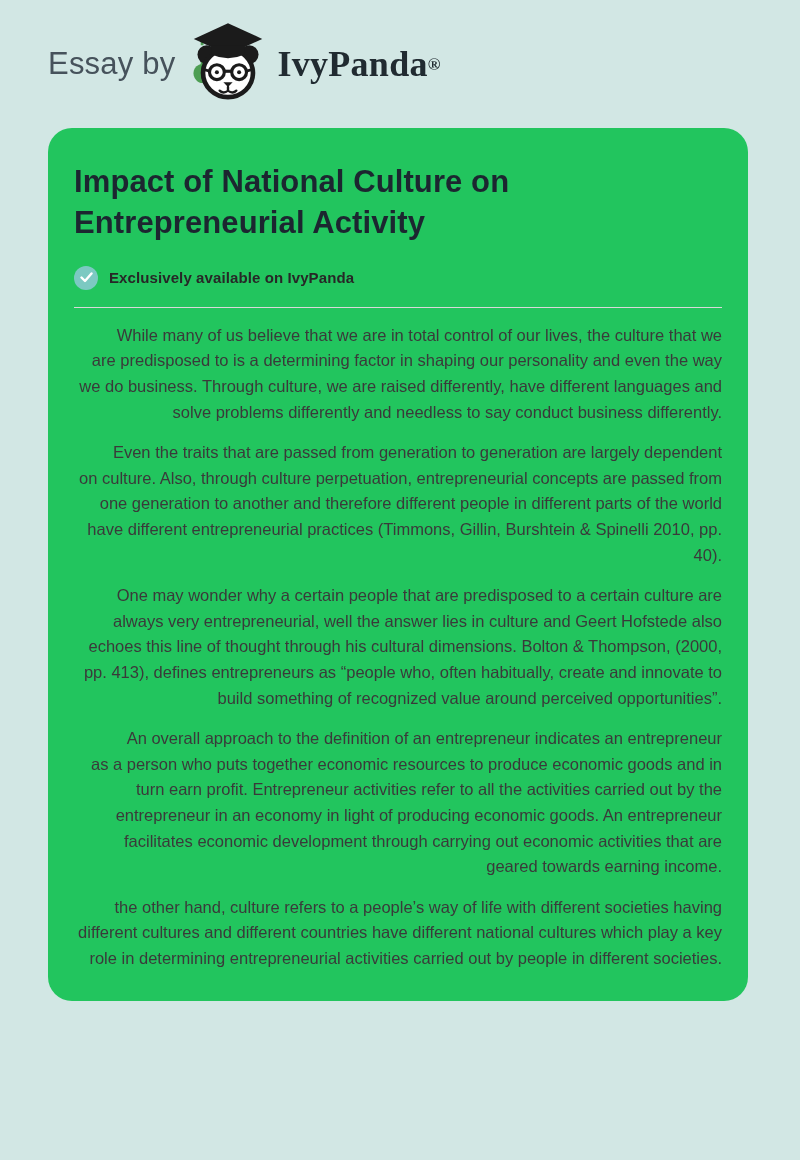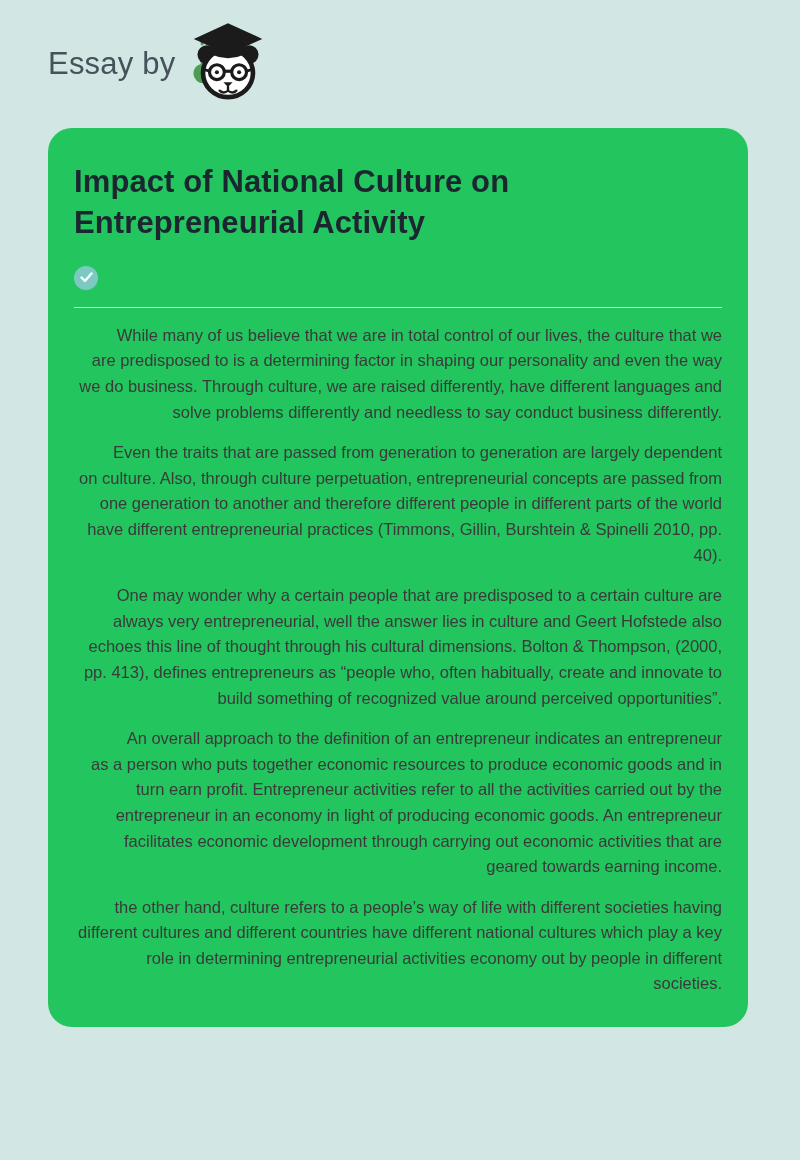--- a/index.html
+++ b/index.html
@@ -138,38 +138,40 @@
           <line x1="66" y1="52" x2="60" y2="54" stroke="#1b1b1b" stroke-width="3"></line>
 
           <circle cx="28" cy="55" r="2.2" fill="#1b1b1b"></circle>
           <circle cx="52" cy="55" r="2.2" fill="#1b1b1b"></circle>
 
           <path d="M35 66 L45 66 L40 71 Z" fill="#1b1b1b"></path>
           <path d="M40 71 L40 75 M40 75 Q35 79 31 75 M40 75 Q45 79 49 75" stroke="#1b1b1b" stroke-width="2.6" fill="none" stroke-linecap="round"></path>
         </svg>
       </span>
 
+      <span><span class="brand-name">IvyPanda</span><span class="brand-reg">®</span></span>
     </div>
   </header>
 
   <main class="card">
     <h1 class="essay-title">Impact of National Culture on Entrepreneurial Activity</h1>
 
     <div class="exclusive-row">
       <span class="check-badge">
         <svg width="13" height="11" viewBox="0 0 13 11" xmlns="http://www.w3.org/2000/svg">
           <polyline points="1.5,5.5 5,9 11.5,1.5" fill="none" stroke="#ffffff" stroke-width="2.4" stroke-linecap="round" stroke-linejoin="round"></polyline>
         </svg>
       </span>
+      <span class="exclusive-label">Exclusively available on IvyPanda</span>
     </div>
 
     <hr class="divider">
 
     <div class="essay-body">
         <p>While many of us believe that we are in total control of our lives, the culture that we are predisposed to is a determining factor in shaping our personality and even the way we do business. Through culture, we are raised differently, have different languages and solve problems differently and needless to say conduct business differently.</p>
         <p>Even the traits that are passed from generation to generation are largely dependent on culture. Also, through culture perpetuation, entrepreneurial concepts are passed from one generation to another and therefore different people in different parts of the world have different entrepreneurial practices (Timmons, Gillin, Burshtein &amp; Spinelli 2010, pp. 40).</p>
         <p>One may wonder why a certain people that are predisposed to a certain culture are always very entrepreneurial, well the answer lies in culture and Geert Hofstede also echoes this line of thought through his cultural dimensions. Bolton &amp; Thompson, (2000, pp. 413), defines entrepreneurs as “people who, often habitually, create and innovate to build something of recognized value around perceived opportunities”.</p>
         <p>An overall approach to the definition of an entrepreneur indicates an entrepreneur as a person who puts together economic resources to produce economic goods and in turn earn profit. Entrepreneur activities refer to all the activities carried out by the entrepreneur in an economy in light of producing economic goods. An entrepreneur facilitates economic development through carrying out economic activities that are geared towards earning income.</p>
-        <p>the other hand, culture refers to a people’s way of life with different societies having different cultures and different countries have different national cultures which play a key role in determining entrepreneurial activities economy out by people in different societies.</p>
+        <p>the other hand, culture refers to a people’s way of life with different societies having different cultures and different countries have different national cultures which play a key role in determining entrepreneurial activities carried out by people in different societies.</p>
       </div>
   </main>
 
 </div>
 
 </body></html>

